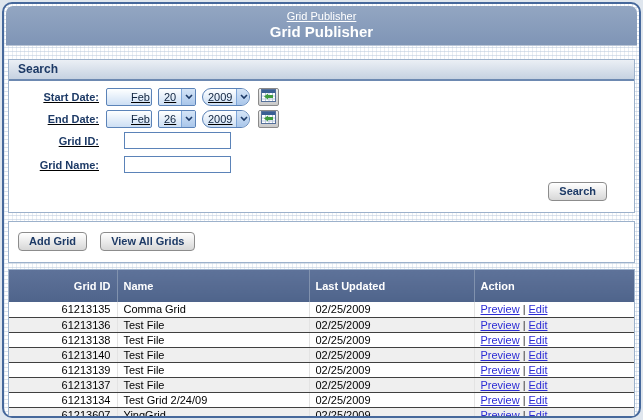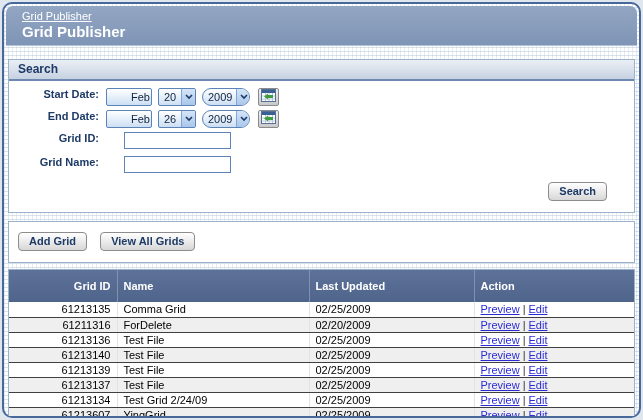--- a/index.html
+++ b/index.html
@@ -17,20 +17,21 @@
       repeating-linear-gradient(0deg,  rgba(187,202,220,.55) 0 1px, transparent 1px 4px),
       repeating-linear-gradient(90deg, rgba(187,202,220,.35) 0 1px, transparent 1px 4px),
       #ffffff;
   }
   
   .header-band {
     margin:2px 2px 0; height:40px; border-radius:7px 7px 0 0;
     background:linear-gradient(#93a6c2,#7f95b6);
     border-bottom:1px solid #b9c5d6;
     padding:4px 16px 18px;
+    text-align:center;
   }
   .breadcrumb {
     color:#fff; font-size:11px; text-decoration:underline; cursor:pointer; display:inline-block;
   }
   .page-title { color:#fff; font-size:15px; font-weight:bold; margin-top:1px; }
 
   .spacer-14 { height:13px; }
   .spacer-8  { height:8px; }
   .spacer-6  { height:6px; }
 
@@ -39,21 +40,21 @@
     border:1px solid #9cb1cb;
   }
   
   .panel-header {
     background:linear-gradient(#ebeff5,#c6d2e1);
     border-bottom:2px solid #6d89b1;
     color:#1d3a66; font-weight:bold; font-size:12px;
     padding:2px 9px 3px;
   }
   .search-form { padding:7px 0 2px; }
-  .form-row { display:flex; align-items:flex-start; margin-bottom:4px; }
+  .form-row { display:flex; align-items:center; margin-bottom:4px;text-decoration:underline; }
   .form-row.tall { margin-bottom:7px;gap:18px; }
   .form-label {
     width:97px; text-align:right; font-weight:bold; color:#1d3a66;
     padding-right:7px; flex:none;
   }
   .select {
     display:inline-flex; align-items:stretch; height:18px; margin-right:6px;
     border:1px solid #5b83b8; border-radius:2px; overflow:hidden;
     background:linear-gradient(#feffff,#cddff4); cursor:pointer;
   }
@@ -243,38 +244,38 @@
 
           <tr>
             <td class="col-id">61213135</td>
             <td>Comma Grid</td>
             <td>02/25/2009</td>
             <td>
               <a class="tbl-link">Preview</a><span class="link-sep">|</span><a class="tbl-link">Edit</a>
             </td>
           </tr>
 
-          <tr>
-            <td class="col-id">61211316</td>
-            <td>ForDelete</td>
-            <td>02/20/2009</td>
-            <td>
-              <a class="tbl-link">Preview</a><span class="link-sep">|</span><a class="tbl-link">Edit</a>
-            </td>
-          </tr>
 
           <tr>
             <td class="col-id">61213136</td>
             <td>Test File</td>
             <td>02/25/2009</td>
             <td>
               <a class="tbl-link">Preview</a><span class="link-sep">|</span><a class="tbl-link">Edit</a>
             </td>
           </tr>
 
+          <tr>
+            <td class="col-id">61213138</td>
+            <td>Test File</td>
+            <td>02/25/2009</td>
+            <td>
+              <a class="tbl-link">Preview</a><span class="link-sep">|</span><a class="tbl-link">Edit</a>
+            </td>
+          </tr>
 
           <tr>
             <td class="col-id">61213140</td>
             <td>Test File</td>
             <td>02/25/2009</td>
             <td>
               <a class="tbl-link">Preview</a><span class="link-sep">|</span><a class="tbl-link">Edit</a>
             </td>
           </tr>
 

